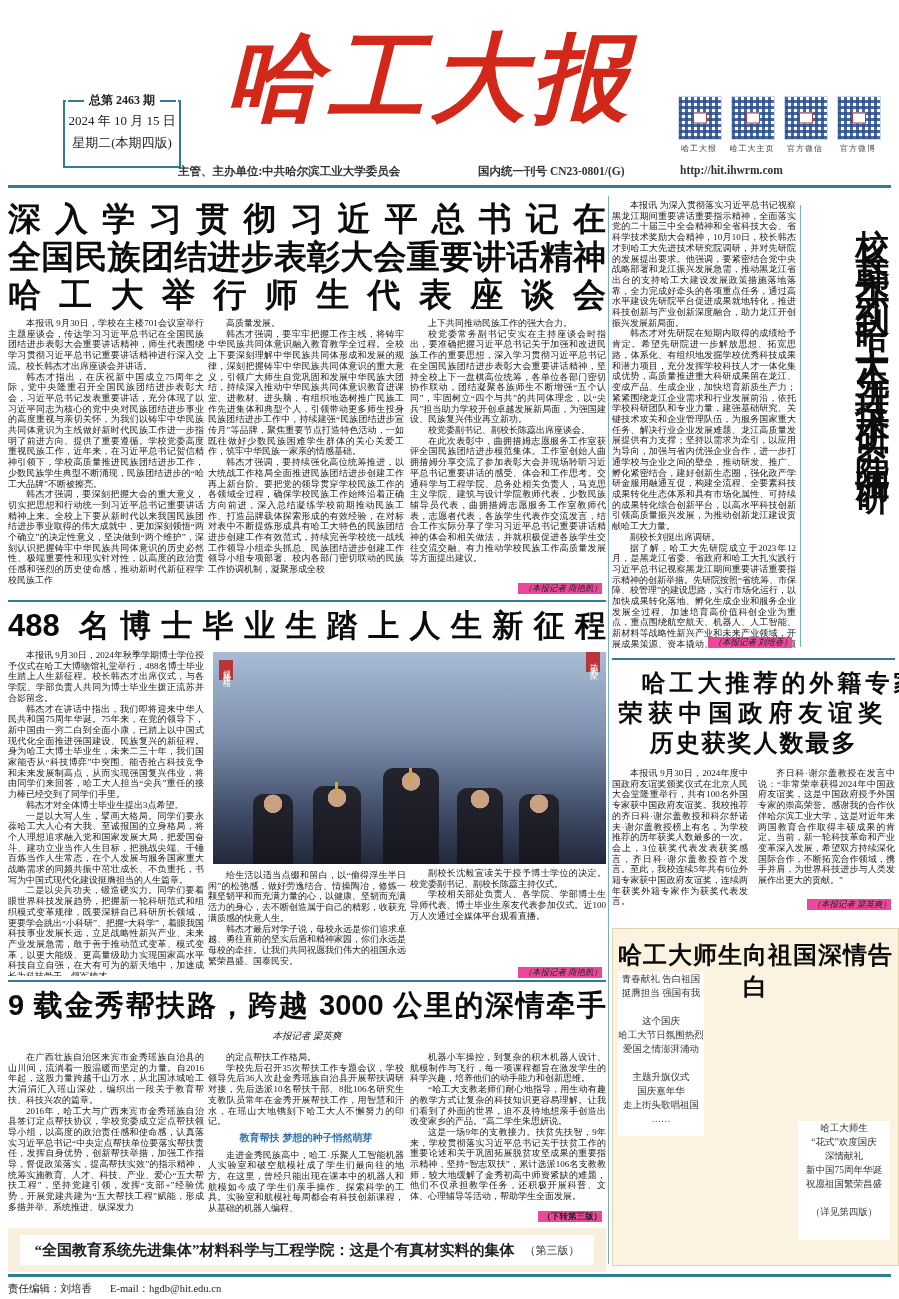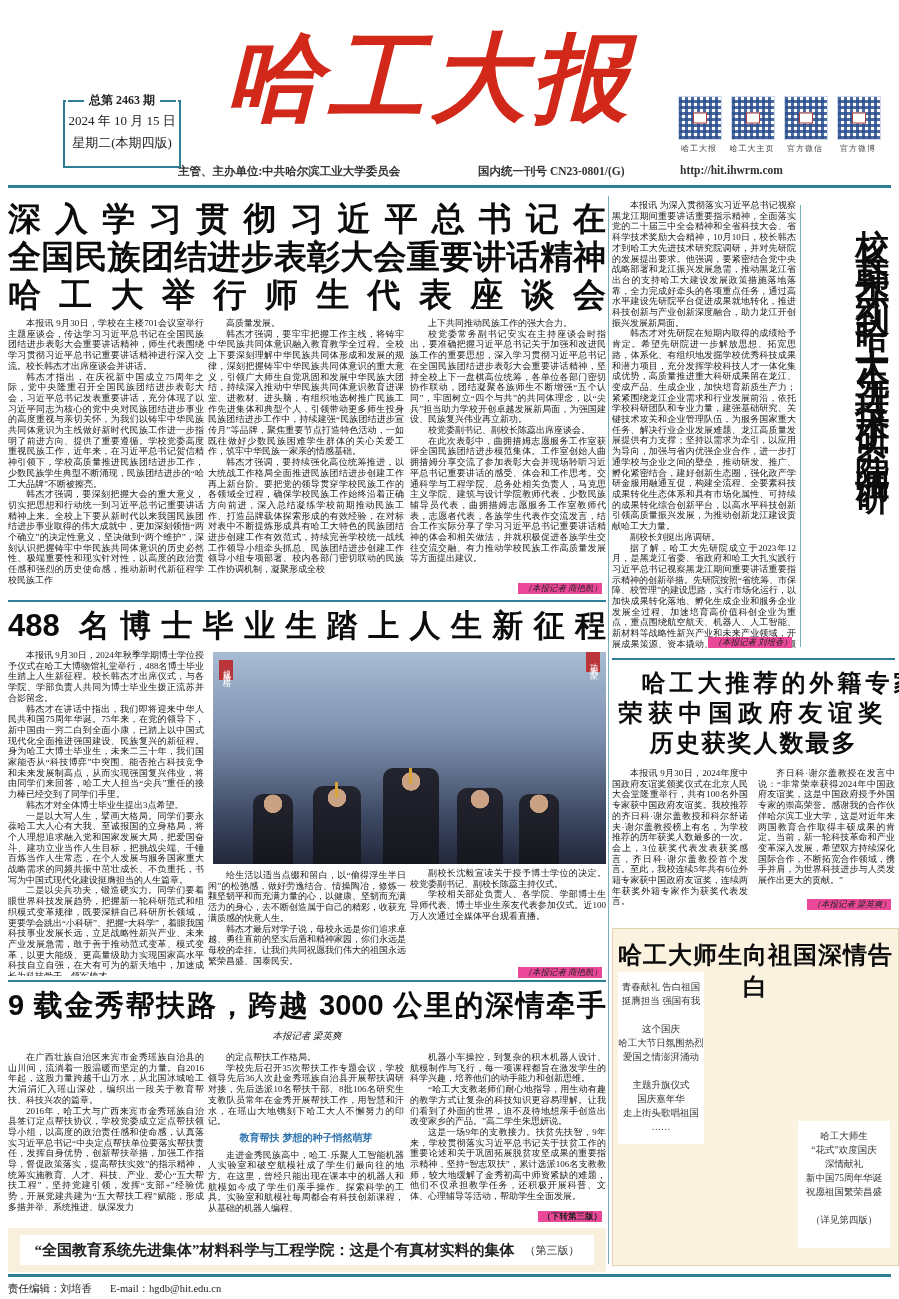--- a/index.html
+++ b/index.html
@@ -56,21 +56,21 @@
             background:rgba(190,30,30,.85);font-size:8px;letter-spacing:3px;padding:4px 2px;line-height:10px;}
   .fig{position:absolute;width:40px;height:70px;border-radius:10px 10px 0 0;
        background:radial-gradient(circle at 50% 14%,#c9a183 0 9px,transparent 9.5px),
                   linear-gradient(#23242e,#15161e);}
   .tassel{position:absolute;width:3px;height:16px;background:#d8a43a;}
 
   
   #tribute-panel{position:absolute;left:612px;top:928px;width:285px;height:336px;
                  background:#fbf2df;border:1px solid #e3d2ae;}
   .card{position:absolute;background:#fff;text-align:center;font-size:9.5px;line-height:14px;color:#333;
-        padding-top:8px;}
+        }
   .card p{margin:0;min-height:14px;}
   #tribute-headline{position:absolute;left:0;top:10px;width:100%;text-align:center;
                     font-family:"Liberation Sans",sans-serif;font-weight:900;font-size:24px;color:#0c0c0c;letter-spacing:1px;}
 
   #bottom-strip{position:absolute;left:8px;top:1228px;width:598px;height:44px;background:#f8efdc;}
   #bottom-strip .inner{margin:7px 12px;background:#fff;height:30px;display:flex;align-items:center;justify-content:center;gap:10px;}
   #strip-text{font-size:15px;font-weight:bold;color:#222;}
   #strip-page{font-size:11px;color:#333;}
 
   

